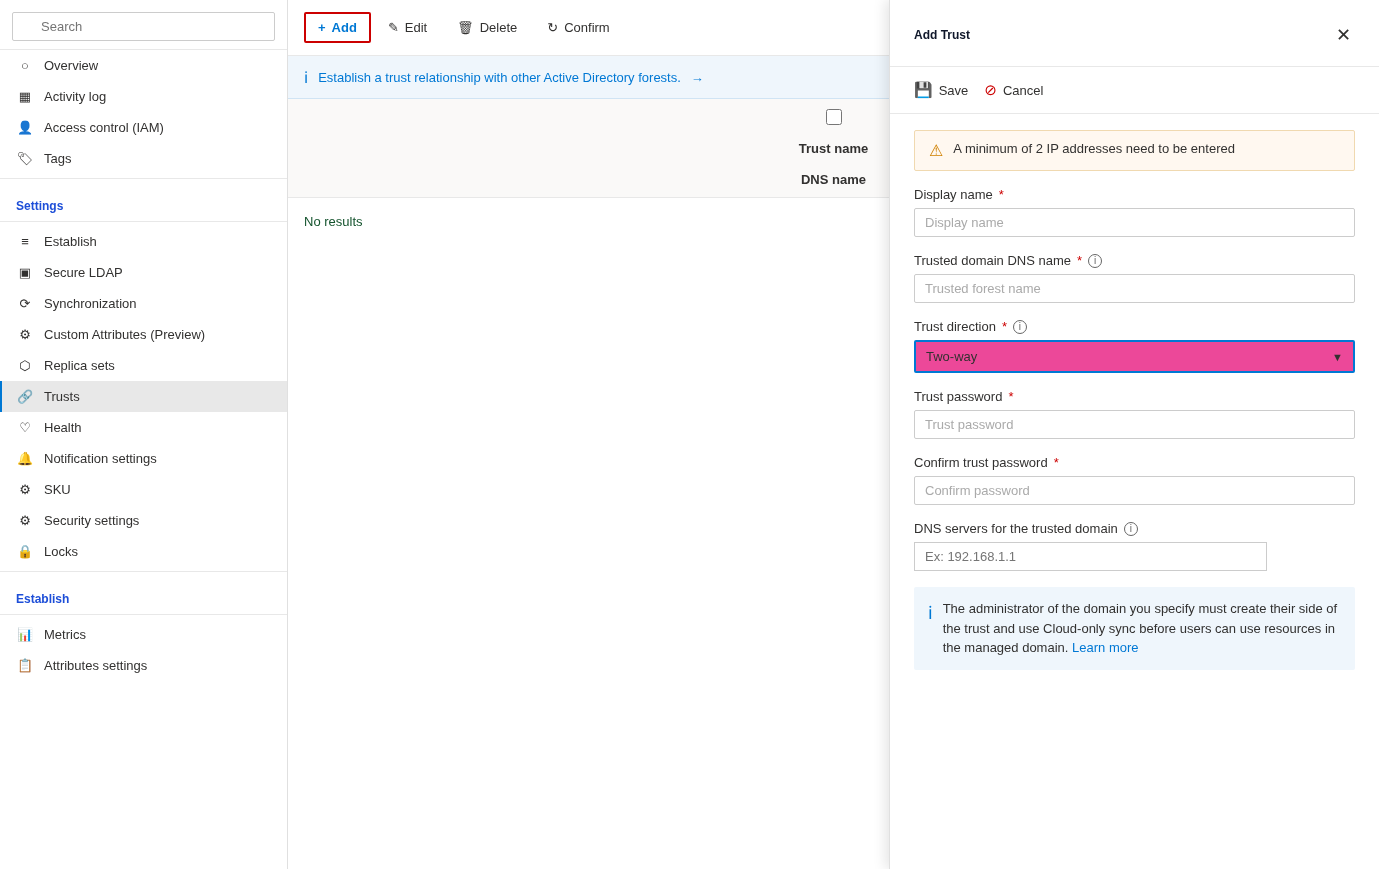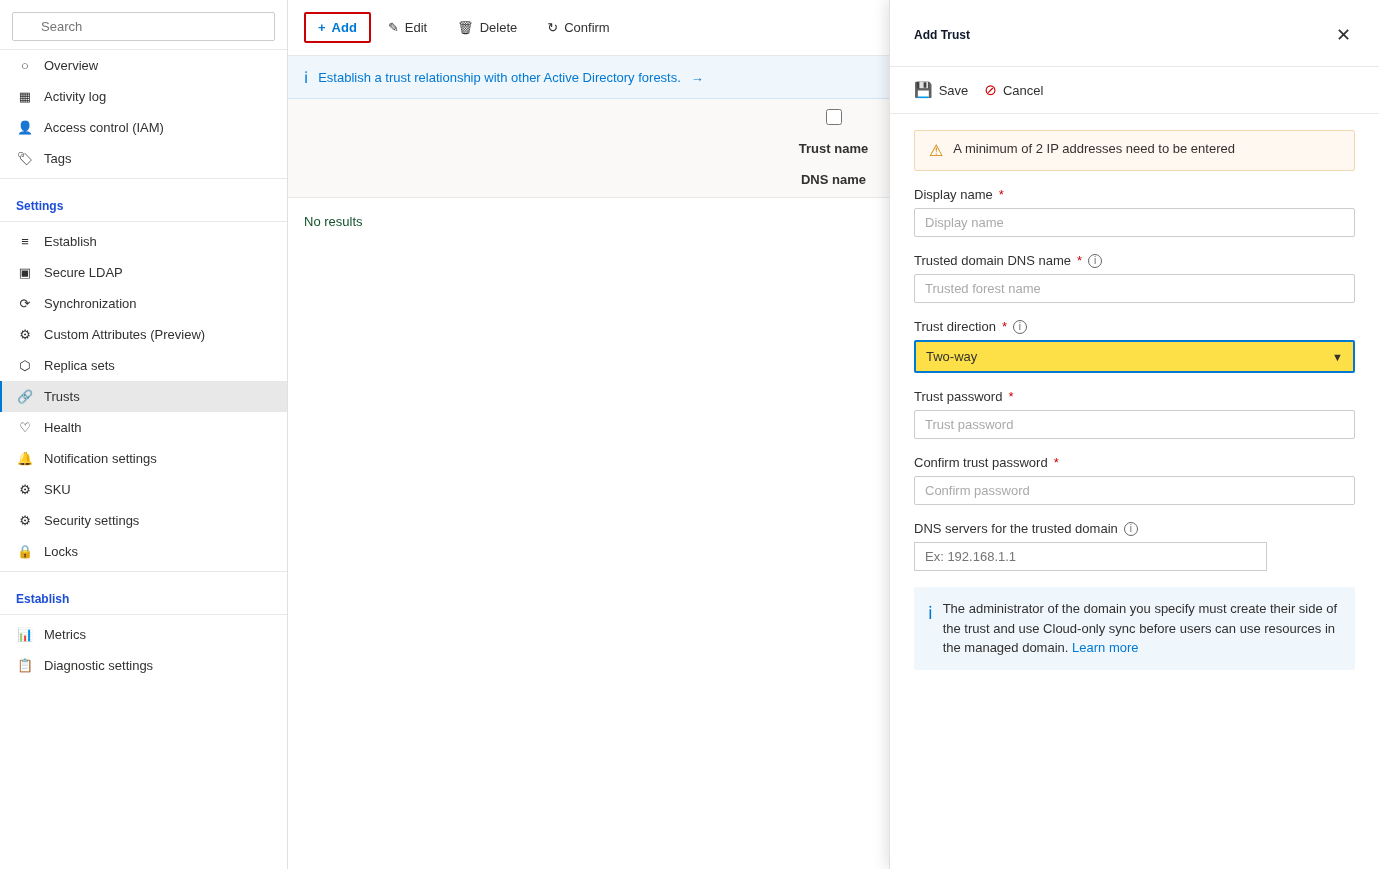--- a/index.html
+++ b/index.html
@@ -245,21 +245,21 @@
       border: 2px solid #0078d4;
       border-radius: 2px;
     }
     .form-select {
       width: 100%;
       border: none;
       padding: 7px 32px 7px 10px;
       font-size: 13px;
       color: #323130;
       outline: none;
-      background: #fde047;
+      background: #ec4899;
       appearance: none;
       cursor: pointer;
     }
     .select-chevron {
       position: absolute;
       right: 10px;
       top: 50%;
       transform: translateY(-50%);
       pointer-events: none;
       color: #323130;
@@ -370,21 +370,21 @@
     <hr class="nav-divider">
     <div class="nav-section-label">Establish</div>
     <hr class="nav-divider">
 
     <div class="nav-item">
       <span class="icon">📊</span>
       <span>Metrics</span>
     </div>
     <div class="nav-item">
       <span class="icon">📋</span>
-      <span>Diagnostic settings</span>
+      <span>Attributes settings</span>
     </div>
   </div>
 </div>
 
 <div class="main">
   <div class="toolbar">
     <button class="toolbar-btn primary">
       <span class="btn-icon">+</span>
       <span>Add</span>
     </button>

